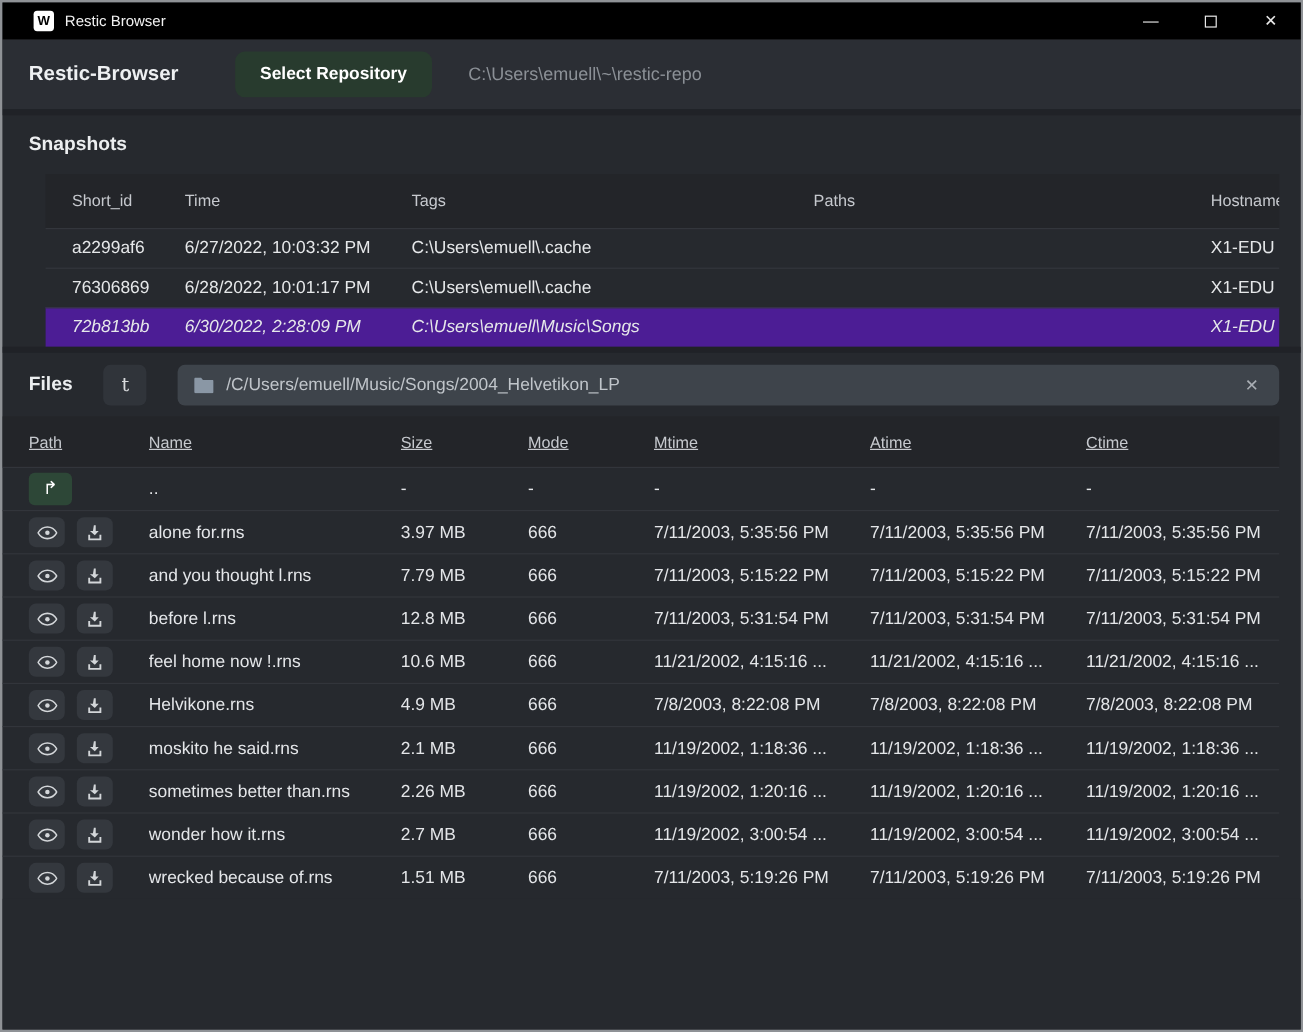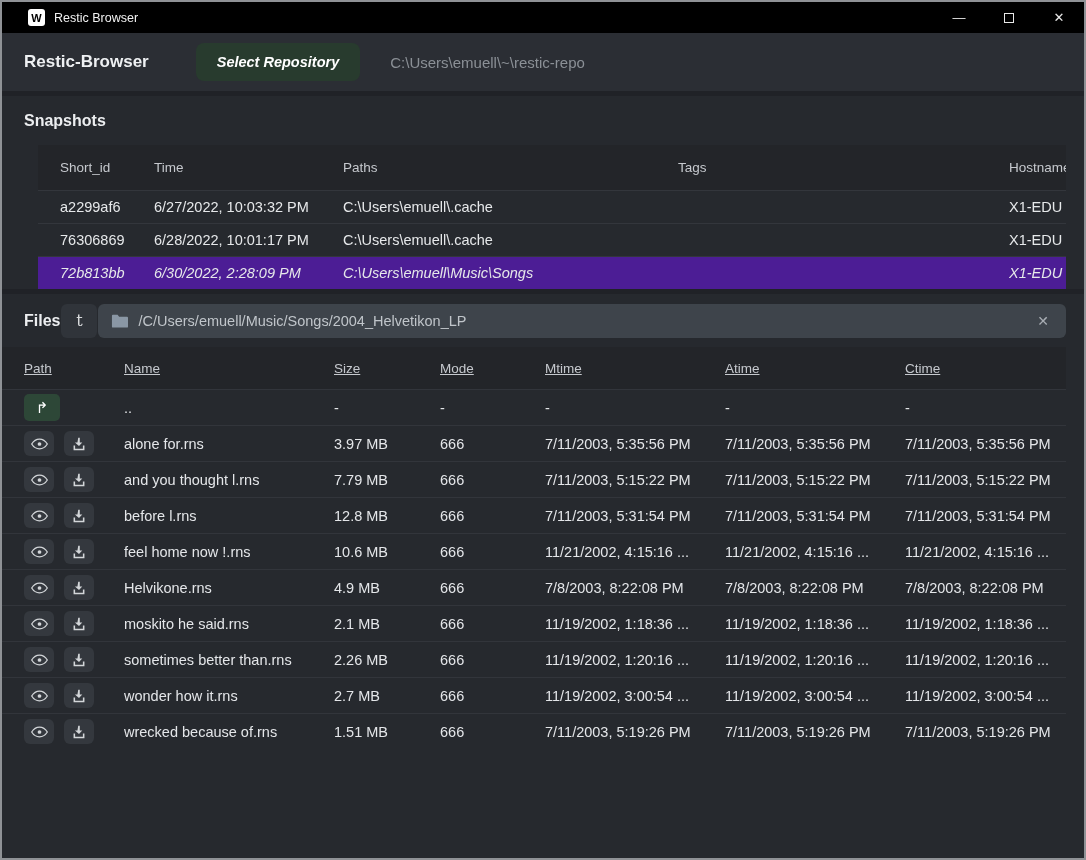--- a/index.html
+++ b/index.html
@@ -39,21 +39,20 @@
   .appheader {
     flex: 0 0 58px; background: #2b2e34;
     display: flex; align-items: center; padding: 0 22px;
   }
   .app-title { font-size: 17px; font-weight: bold; color: #eef0f2; margin-right: 47px; }
   .repo-btn {
     background: #283b2e; color: #fff; font-weight: bold; font-size: 14.5px;
     font-family: "Liberation Sans", sans-serif;
     padding: 11px 21px; border-radius: 8px; border: none; margin-right: 30px;
     cursor: pointer;
-    font-style: italic;
   }
   .repo-path { color: #8b9096; font-size: 15px; }
 
   .section-divider { flex: 0 0 5px; background: #202227; }
 
   
   .section-heading {
     flex: 0 0 49px; display: flex; align-items: center;
     padding: 0 22px; font-size: 16px; font-weight: bold; color: #eceef0;
   }
@@ -70,21 +69,21 @@
     padding-left: 22px; margin-right: 18px;
     font-size: 14.5px; color: #e6e8ea;
     border-top: 1px solid #33363c;
     cursor: default;
   }
   .snap-row.selected { background: #4c1d95; font-style: italic; }
 
   
   .files-bar {
     flex: 0 0 53px; display: flex; align-items: center;
-    padding: 0 18px 0 22px; gap: 1px;
+    padding: 0 18px 0 22px; gap: 26px;
   }
   .files-label { font-size: 16px; font-weight: bold; color: #eceef0; }
   .tool-btn {
     width: 36px; height: 34px; background: #30343a; border: none; border-radius: 6px;
     color: #d8dadc; font-size: 16px; font-family: "DejaVu Serif", serif;
     display: flex; align-items: center; justify-content: center; cursor: pointer;
   }
   .path-bar {
     flex: 1; height: 34px; background: #3e444b; border-radius: 6px;
     display: flex; align-items: center; padding: 0 13px; gap: 10px;
@@ -143,22 +142,22 @@
     <div class="repo-path">C:\Users\emuell\~\restic-repo</div>
   </div>
 
   <div class="section-divider"></div>
 
   <div class="section-heading">Snapshots</div>
 
   <div class="snap-header snap-grid">
     <div class="cell">Short_id</div>
     <div class="cell">Time</div>
+    <div class="cell">Tags</div>
     <div class="cell">Paths</div>
-    <div class="cell">Tags</div>
     <div class="cell">Hostname</div>
   </div>
 
   <div style="display:flex; flex-direction:column;">
 
       <div class="snap-row snap-grid">
         <div class="cell">a2299af6</div>
         <div class="cell">6/27/2022, 10:03:32 PM</div>
         <div class="cell">C:\Users\emuell\.cache</div>
         <div class="cell"></div>

